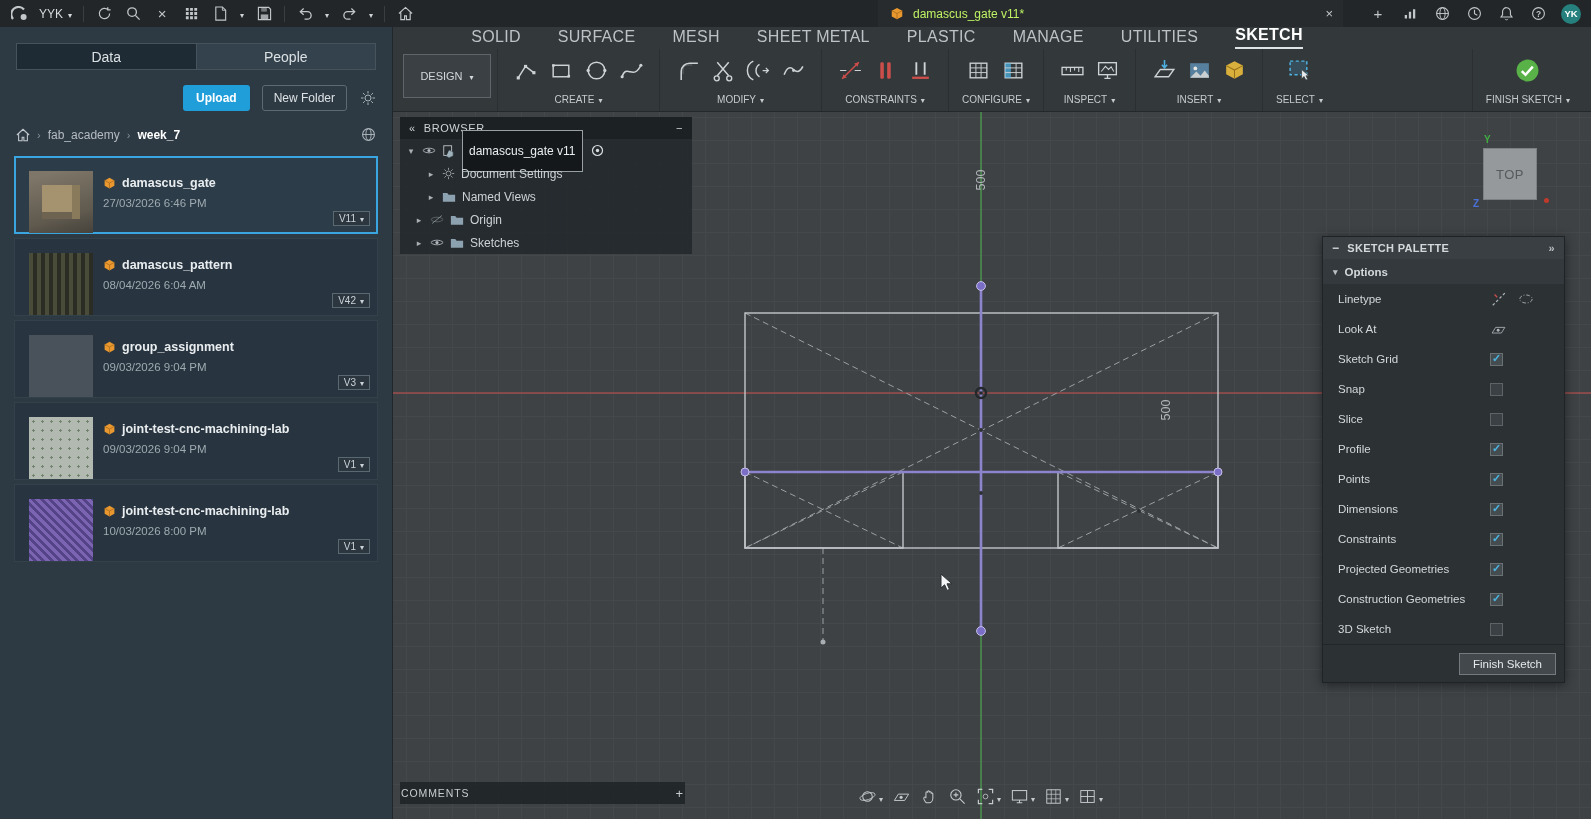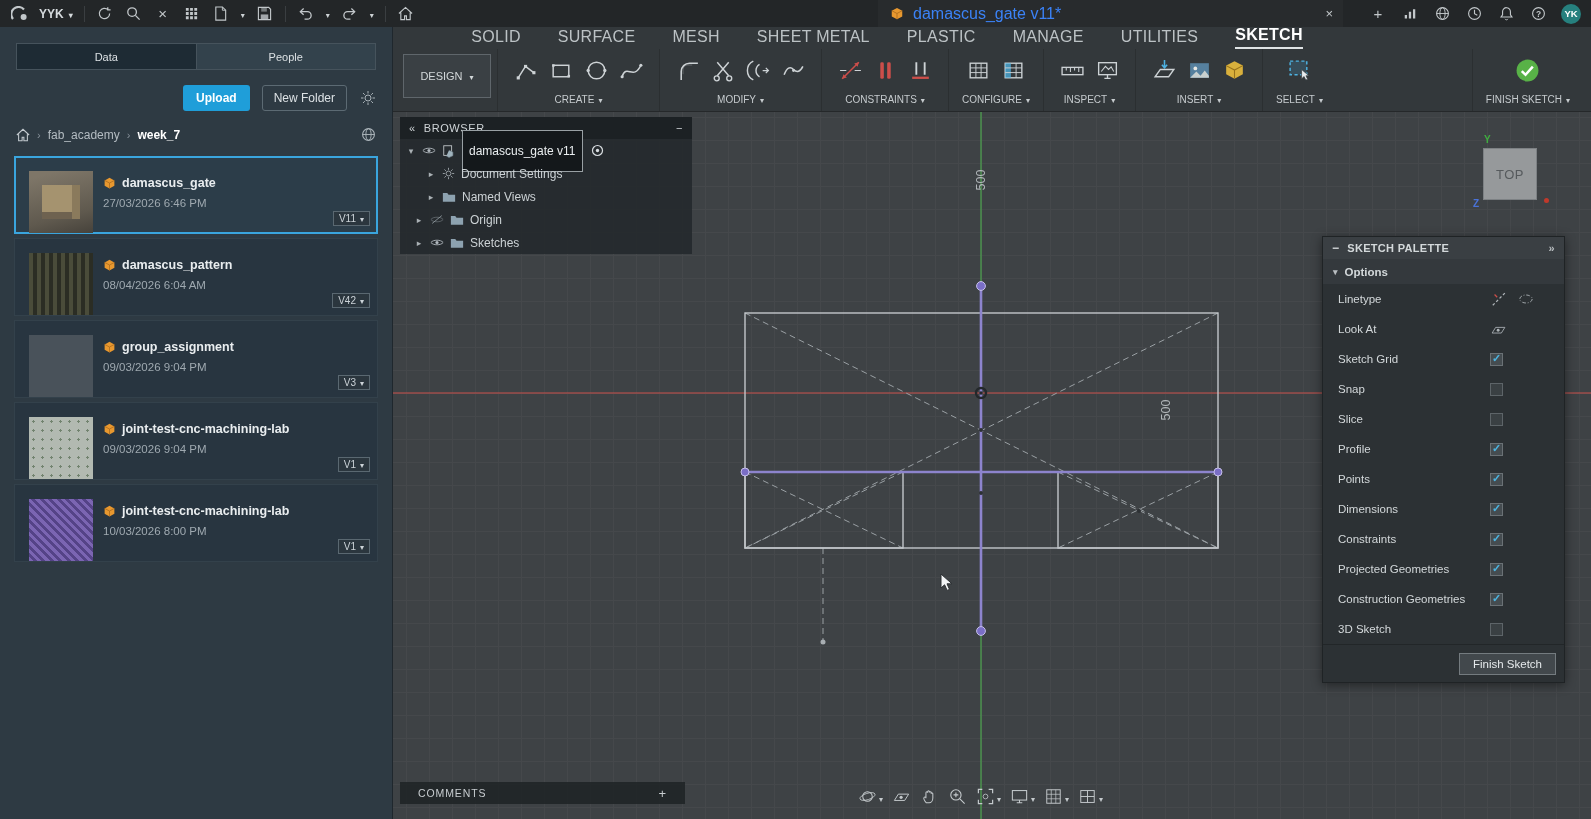--- a/index.html
+++ b/index.html
@@ -6,30 +6,30 @@
   html,body{width:1591px;height:819px;overflow:hidden}
   body{font-family:"Liberation Sans",sans-serif;background:#3e4245;position:relative;color:#cdd2d5}
   svg{display:block}
   .ic{display:inline-flex;align-items:center;justify-content:center;color:#c2c7ca}
   .caret::after{content:"▾";font-size:8px;color:inherit}
   
   .topbar{position:absolute;top:0;left:0;width:1591px;height:27px;background:#232628;display:flex;align-items:center;padding:0 10px;gap:11px;font-size:12px;z-index:50}
   .tb-ic{width:18px;height:18px;display:flex;align-items:center;justify-content:center;color:#c2c7ca;cursor:default}
   .tb-group{display:flex;align-items:center;gap:11px}
   .tb-sep{width:1px;height:16px;background:#3a3e41}
-  .user-menu{display:flex;align-items:center;gap:5px;color:#d5dadd;font-weight:bold}
+  .user-menu{display:flex;align-items:center;gap:5px;color:#d5dadd;font-weight:normal}
   .doc-tab{position:absolute;left:878px;top:0;height:27px;width:465px;display:flex;align-items:center;gap:7px;padding:0 10px;background:#282b2d}
-  .doc-title{color:#3b82f6;font-size:16px}
+  .doc-title{color:#bef264;font-size:12px}
   .tb-right{margin-left:auto;display:flex;align-items:center;gap:14px}
   .avatar{width:20px;height:20px;border-radius:50%;background:#26807e;color:#fff;font-size:9.5px;font-weight:bold;display:flex;align-items:center;justify-content:center}
   .xglyph{font-size:13px;color:#c2c7ca}
   
   .left{position:absolute;top:27px;left:0;width:393px;height:792px;background:#2e3a43;border-right:1px solid #1f272d;display:flex;flex-direction:column;z-index:40}
   .lp-tabs{display:flex;margin:16px 16px 0;border:1px solid #46535c;height:27px}
-  .lp-tab{flex:1;display:flex;align-items:center;justify-content:center;font-size:11px;color:#dbe0e3;background:#33424c;cursor:pointer}
+  .lp-tab{flex:1;display:flex;align-items:center;justify-content:center;font-size:14px;color:#dbe0e3;background:#33424c;cursor:pointer}
   .lp-tab.active{background:#1e2b34}
   .lp-tab + .lp-tab{border-left:1px solid #46535c}
   .lp-actions{display:flex;justify-content:flex-end;align-items:center;gap:12px;margin:15px 16px 0}
   .btn-upload{background:#1f9ed9;color:#fff;border:none;font-size:12px;font-weight:bold;padding:6px 13px;border-radius:3px;font-family:inherit}
   .btn-newfolder{background:transparent;color:#dde2e5;border:1px solid #5c6a73;font-size:12px;padding:5px 11px;border-radius:3px;font-family:inherit}
   .crumbs{display:flex;align-items:center;gap:7px;margin:16px 16px 8px;font-size:12px;color:#b4bcc2}
   .crumb-sep{color:#87919a;font-size:11px}
   .crumb-last{color:#fff;font-weight:bold}
   .crumbs .right{margin-left:auto}
   .cards{display:flex;flex-direction:column;gap:4px;margin:6px 14px}
@@ -73,21 +73,21 @@
   .b-row{height:23px;display:flex;align-items:center;gap:6px;padding-left:6px}
   .b-row.child{padding-left:26px}
   .b-chev{width:10px;font-size:9px;color:#aab1b5;text-align:center;cursor:pointer}
   .b-label-box{border:1px solid #99a0a4;background:#14181b;color:#eaeef0;padding:12px 6px;line-height:16px;font-size:12px}
   
   .vcube{position:absolute;left:1090px;top:36px;width:54px;height:52px;background:#96999b;border:1px solid #7d8184;display:flex;align-items:center;justify-content:center;color:#565a5d;font-weight:normal;font-size:13px;letter-spacing:.5px;cursor:pointer;z-index:15}
   .axis-y{position:absolute;left:1091px;top:22px;color:#3fae3f;font-size:10px;font-weight:bold;z-index:15}
   .axis-z{position:absolute;left:1080px;top:86px;color:#4a72d8;font-size:10px;font-weight:bold;z-index:15}
   .axis-dot{position:absolute;left:1151px;top:86px;width:5px;height:5px;background:#c0392b;border-radius:50%;z-index:15}
   
-  .comments{position:absolute;left:7px;bottom:15px;width:285px;height:22px;background:rgba(31,35,38,.88);display:flex;align-items:center;padding:0 18px;font-size:10.5px;letter-spacing:.9px;color:#c8cdd0;z-index:20}
+  .comments{position:absolute;left:7px;bottom:15px;width:285px;height:22px;background:rgba(31,35,38,.88);display:flex;align-items:center;padding:0 1px;font-size:10.5px;letter-spacing:.9px;color:#c8cdd0;z-index:20}
   .comments .plus{margin-left:auto;font-size:13px;cursor:pointer}
   
   .navbar{position:absolute;left:465px;bottom:13px;display:flex;align-items:center;gap:9px;color:#c5cacd;z-index:20}
   .nav-ic{display:flex;align-items:center;gap:2px;cursor:pointer}
   .nav-ic svg{width:19px;height:19px}
   
   .palette{position:absolute;top:124px;right:26px;width:243px;background:#2c3134;border:1px solid #1f2325;box-shadow:0 2px 10px rgba(0,0,0,.45);font-size:11.5px;color:#d3d8da;z-index:25}
   .p-head{height:22px;background:#3a3f43;display:flex;align-items:center;gap:8px;padding:0 9px;font-size:11px;font-weight:bold;letter-spacing:.3px}
   .p-min{font-size:12px;cursor:pointer}
   .p-exp{margin-left:auto;font-size:11px;cursor:pointer;color:#b9bec1}

